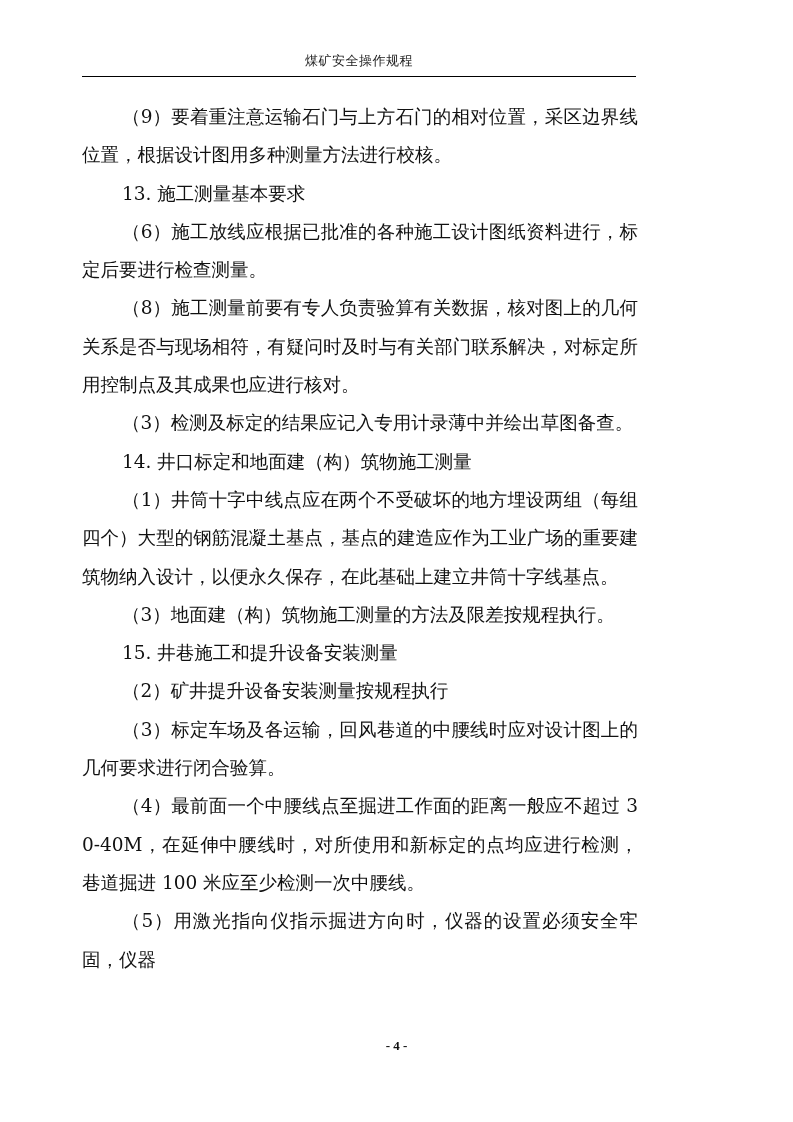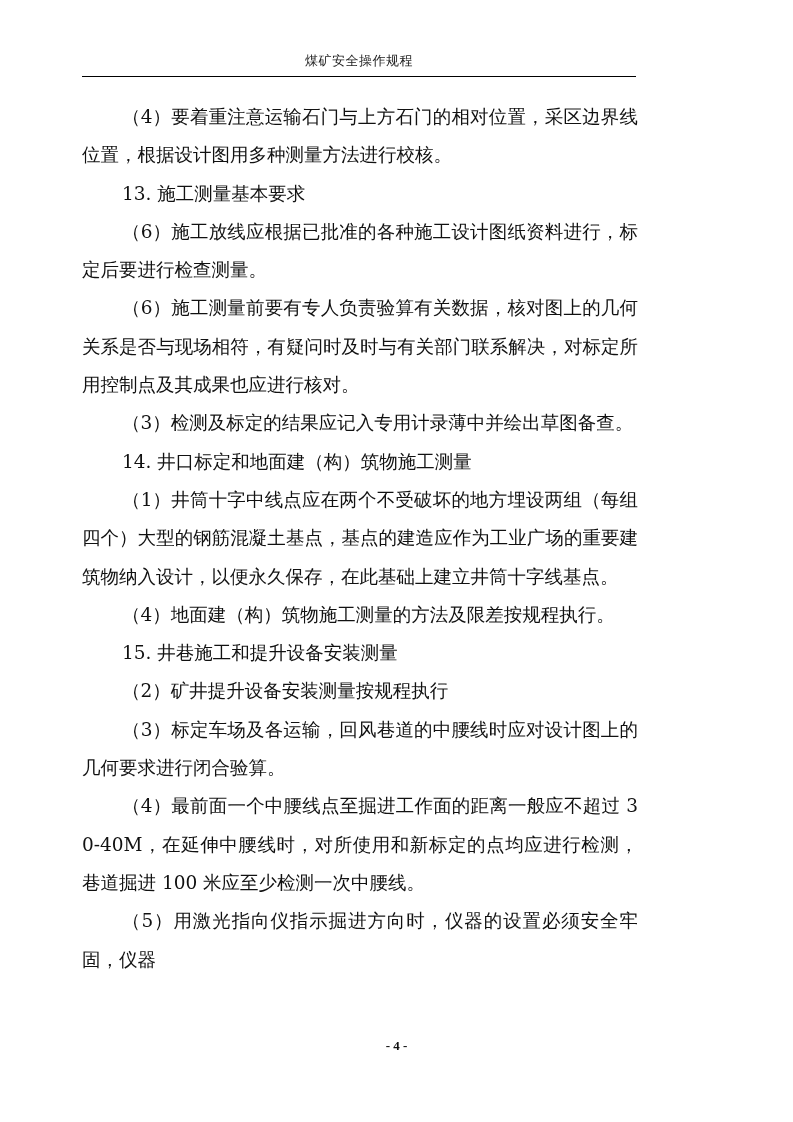--- a/index.html
+++ b/index.html
@@ -70,28 +70,28 @@
     }
   </style>
 </head>
 <body>
 
 <div class="page">
   <div class="header">煤矿安全操作规程</div>
   <div class="header-rule"></div>
 
   <div class="body">
-    <p class="para indent">（4）要着重注意运输石门与上方石门的相对位置，采区边界线位置，根据设计图用多种测量方法进行校核。</p>
+    <p class="para indent">（9）要着重注意运输石门与上方石门的相对位置，采区边界线位置，根据设计图用多种测量方法进行校核。</p>
     <p class="para heading">13. 施工测量基本要求</p>
     <p class="para indent">（6）施工放线应根据已批准的各种施工设计图纸资料进行，标定后要进行检查测量。</p>
-    <p class="para indent">（6）施工测量前要有专人负责验算有关数据，核对图上的几何关系是否与现场相符，有疑问时及时与有关部门联系解决，对标定所用控制点及其成果也应进行核对。</p>
+    <p class="para indent">（8）施工测量前要有专人负责验算有关数据，核对图上的几何关系是否与现场相符，有疑问时及时与有关部门联系解决，对标定所用控制点及其成果也应进行核对。</p>
     <p class="para indent">（3）检测及标定的结果应记入专用计录薄中并绘出草图备查。</p>
     <p class="para heading">14.  井口标定和地面建（构）筑物施工测量</p>
     <p class="para indent">（1）井筒十字中线点应在两个不受破坏的地方埋设两组（每组四个）大型的钢筋混凝土基点，基点的建造应作为工业广场的重要建筑物纳入设计，以便永久保存，在此基础上建立井筒十字线基点。</p>
-    <p class="para indent">（4）地面建（构）筑物施工测量的方法及限差按规程执行。</p>
+    <p class="para indent">（3）地面建（构）筑物施工测量的方法及限差按规程执行。</p>
     <p class="para heading">15.  井巷施工和提升设备安装测量</p>
     <p class="para indent">（2）矿井提升设备安装测量按规程执行</p>
     <p class="para indent">（3）标定车场及各运输，回风巷道的中腰线时应对设计图上的几何要求进行闭合验算。</p>
     <p class="para indent">（4）最前面一个中腰线点至掘进工作面的距离一般应不超过 30-40M，在延伸中腰线时，对所使用和新标定的点均应进行检测，巷道掘进 100 米应至少检测一次中腰线。</p>
     <p class="para indent">（5）用激光指向仪指示掘进方向时，仪器的设置必须安全牢固，仪器</p>
   </div>
 
   <div class="footer">- 4 -</div>
 </div>
 

